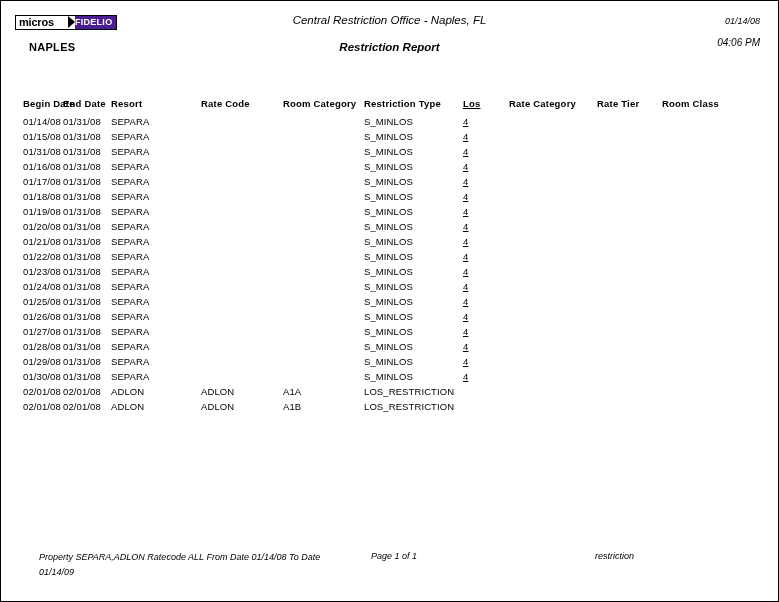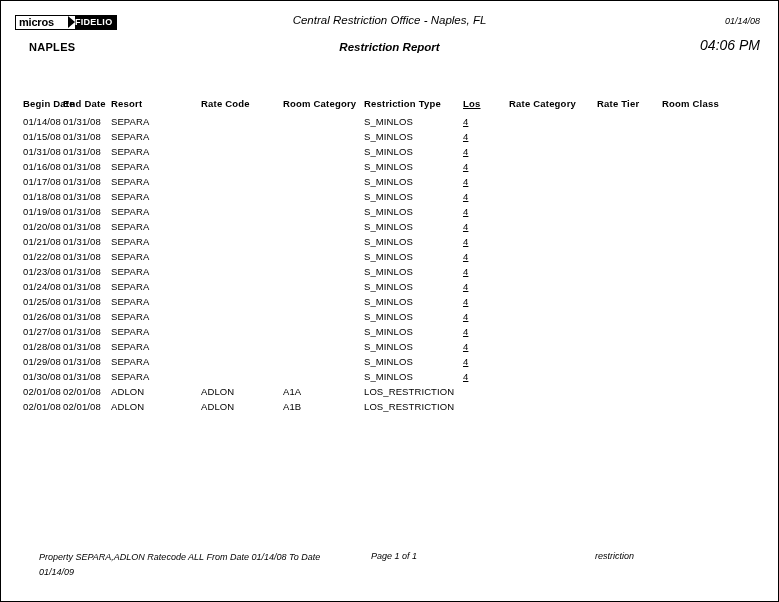--- a/index.html
+++ b/index.html
@@ -52,21 +52,21 @@
     position: absolute;
     left: 0;
     top: 0;
     width: 0;
     height: 0;
     border-top: 6.5px solid transparent;
     border-bottom: 6.5px solid transparent;
     border-left: 7px solid #000000;
   }
   .logo-fidelio {
-    background: #000000;
+    background: #4c1d95;
     color: #ffffff;
     font-size: 9px;
     font-weight: bold;
     letter-spacing: 0.3px;
     padding: 0 4px 0 0px;
     line-height: 13px;
     font-family: "Liberation Sans", sans-serif;
   }
 
   .naples {
@@ -104,21 +104,21 @@
     right: 18px;
     top: 15px;
     font-size: 9px;
     font-style: italic;
     text-align: right;
   }
   .hdr-time {
     position: absolute;
     right: 18px;
     top: 36px;
-    font-size: 14px;
+    font-size: 10px;
     font-style: italic;
     text-align: right;
   }
 
   
   #report-table {
     position: absolute;
     left: 0;
     top: 97px;
     width: 779px;

